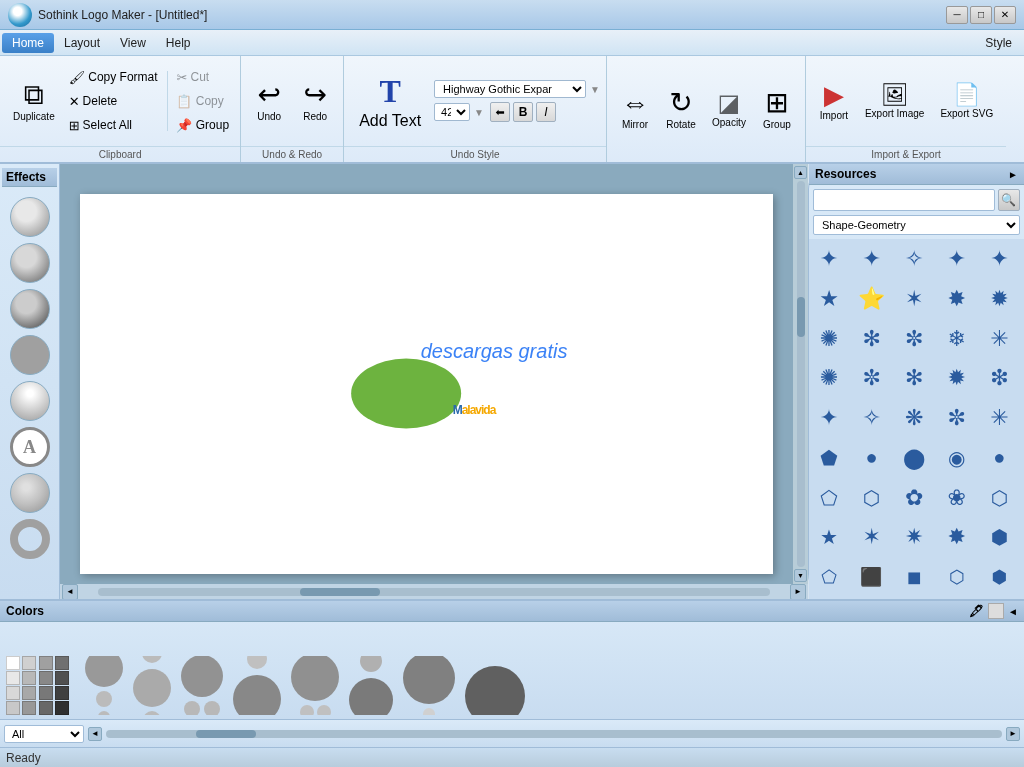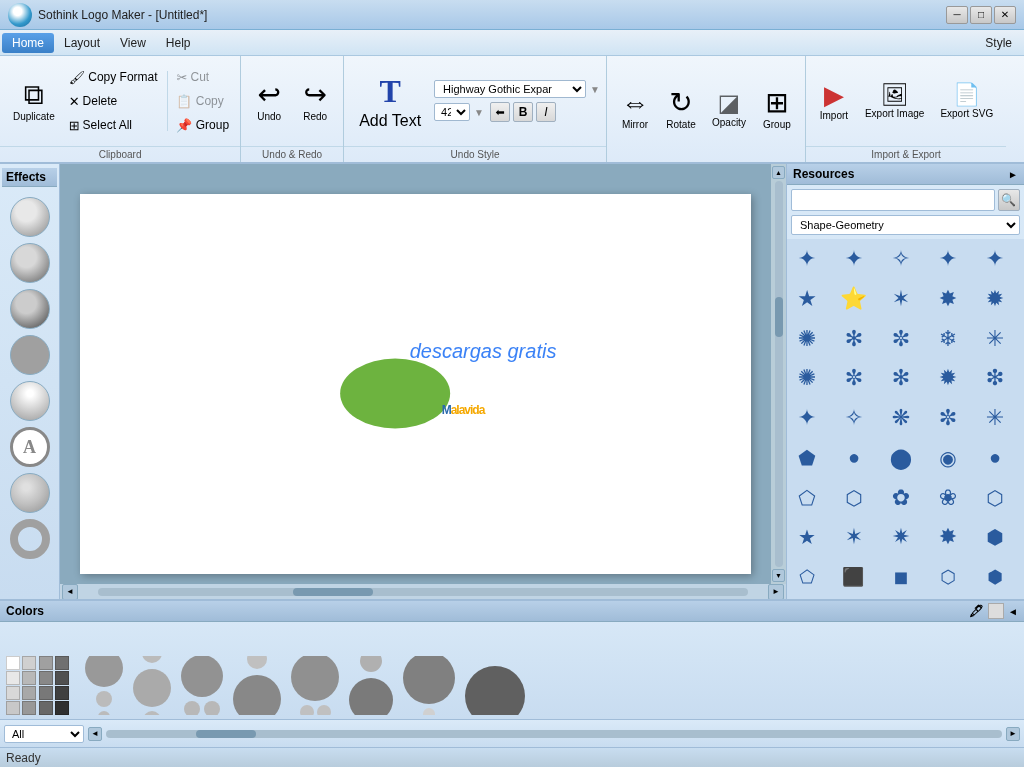--- a/index.html
+++ b/index.html
@@ -138,25 +138,26 @@
     .effect-circle { background: radial-gradient(circle at 40% 35%, #d8d8d8 30%, #606060 100%); }
     .effect-glow { background: radial-gradient(circle at 40% 35%, #cccccc 30%, #404040 100%); }
     .effect-flat { background: #a0a0a0; }
     .effect-light { background: radial-gradient(circle at 50% 30%, #fff 10%, #b0b0b0 80%); }
     .effect-outline { width: 40px; height: 40px; border-radius: 50%; background: white; border: 3px solid #888; display: flex; align-items: center; justify-content: center; font-size: 18px; font-weight: bold; color: #888; font-family: Times; cursor: pointer; }
     .effect-gradient { background: radial-gradient(circle at 40% 35%, #e0e0e0 10%, #c0c0c0 50%, #909090 100%); width: 40px; height: 40px; border-radius: 50%; cursor: pointer; border: 1px solid #88aac0; }
     .effect-ring { width: 40px; height: 40px; border-radius: 50%; background: transparent; border: 8px solid #a0a0a0; cursor: pointer; }
 
     
     .resources-panel {
-      width: 238px;
+      width: 216px;
       background: linear-gradient(to bottom, #daeaf8, #c8dcf0);
       border-left: 1px solid #a0bcd8;
       display: flex;
       flex-direction: column;
+      border-radius: 25px;
     }
     .resources-header {
       background: linear-gradient(to bottom, #b8d0e8, #a0bcd8);
       padding: 3px 6px;
       font-size: 11px;
       font-weight: bold;
       display: flex;
       align-items: center;
       justify-content: space-between;
       border-bottom: 1px solid #88aac0;

